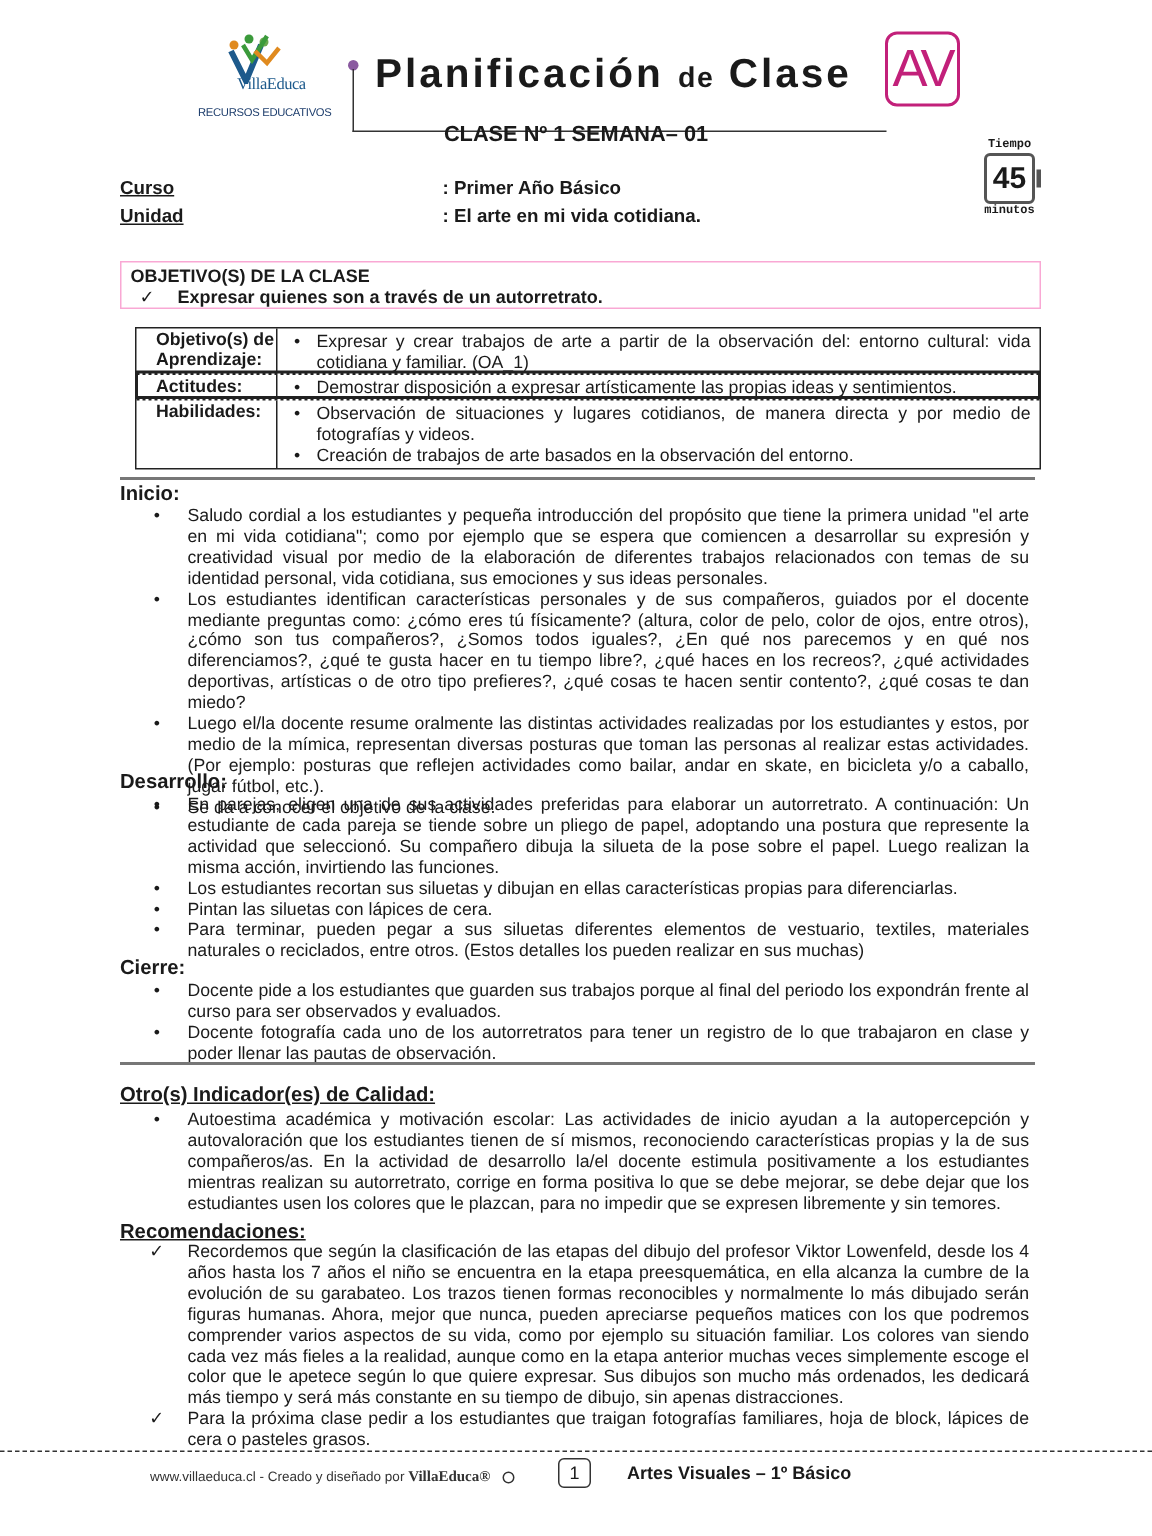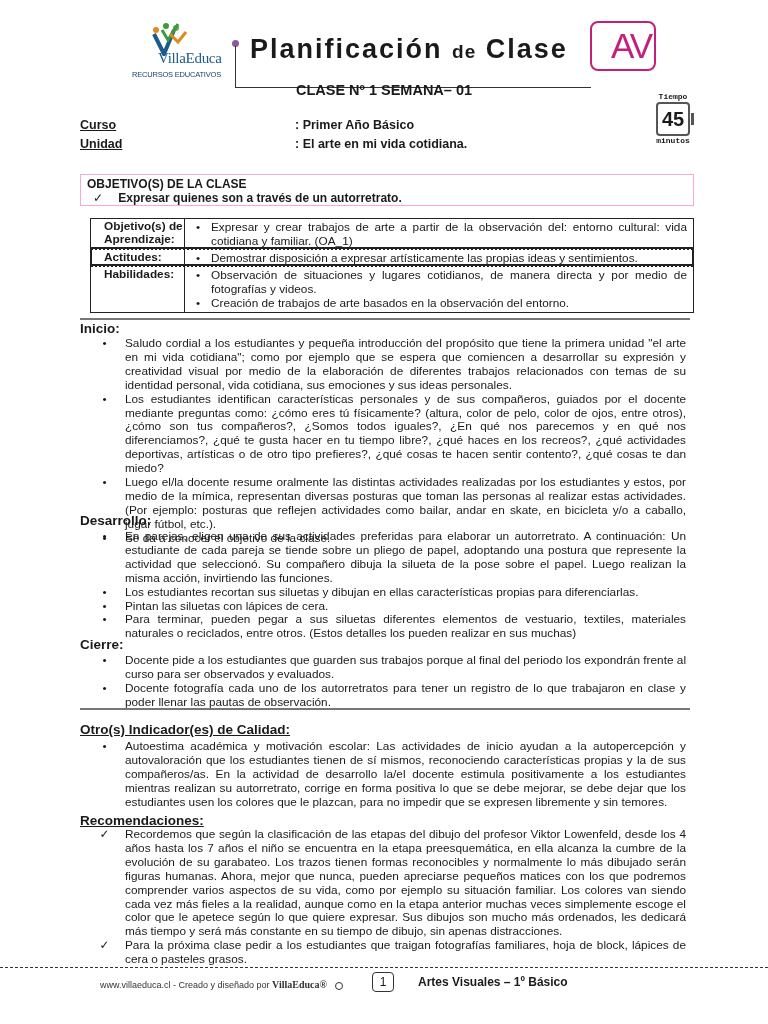--- a/index.html
+++ b/index.html
@@ -4,36 +4,36 @@
 <style>
   html, body { margin: 0; padding: 0; background: #ffffff; }
   body { width: 768px; height: 1024px; position: relative; overflow: hidden;
          font-family: "Liberation Sans", sans-serif; color: #1a1a1a; }
   .abs { position: absolute; }
 
   
   .logo { left: 132px; top: 18px; width: 100px; height: 60px; }
   .logo-figure { position: absolute; left: 16px; top: 2px; width: 40px; height: 36px; }
   .logo-name { position: absolute; left: 26px; top: 32px; font-family: "Liberation Serif", serif;
-               font-size: 15px; color: #1d5a8c; letter-spacing: -0.3px; }
+               font-size: 11px; color: #1d5a8c; letter-spacing: -0.3px; }
   .logo-sub { position: absolute; left: 0px; top: 52px; font-size: 7.5px; color: #1d3d6c;
               letter-spacing: -0.2px; white-space: nowrap; }
 
   .title-wrap { left: 232px; top: 30px; }
   .title-dot { position: absolute; left: 0px; top: 10px; width: 7px; height: 7px; border-radius: 50%;
                background: #8a5aa0; }
   .title-stem { position: absolute; left: 3px; top: 16px; width: 1px; height: 42px; background: #333; }
   .title-underline { position: absolute; left: 3px; top: 57px; width: 356px; height: 1px; background: #333; }
   .title-text { position: absolute; left: 18px; top: 4px; white-space: nowrap; font-size: 27px; font-weight: bold;
                 letter-spacing: 2px; color: #1a1a1a; }
   .title-text .small { font-size: 19px; letter-spacing: 1px; }
 
   .av-box { left: 590px; top: 21px; width: 46px; height: 46px; border: 2.5px solid #c2207a;
             border-radius: 8px; display: flex; align-items: center; justify-content: center;
-            font-size: 35px; color: #c2207a; letter-spacing: -2px; padding-left: 16px; }
+            font-size: 35px; color: #c2207a; letter-spacing: -2px; }
 
   .clase-title { left: 0; width: 768px; top: 82px; text-align: center; font-weight: bold; font-size: 14.5px; }
 
   .timer { left: 651px; top: 92px; width: 44px; height: 56px; text-align: center; }
   .timer-top { font-family: "Liberation Mono", monospace; font-size: 8px; font-weight: bold; }
   .timer-face { margin: 1px auto 0 auto; width: 30px; height: 30px; border: 2px solid #555; border-radius: 4px;
                 font-size: 20px; font-weight: bold; line-height: 30px; position: relative; }
   .timer-face::after { content: ""; position: absolute; right: -6px; top: 9px; width: 3px; height: 12px; background: #555; }
   .timer-bottom { font-family: "Liberation Mono", monospace; font-size: 8px; font-weight: bold; }
 

